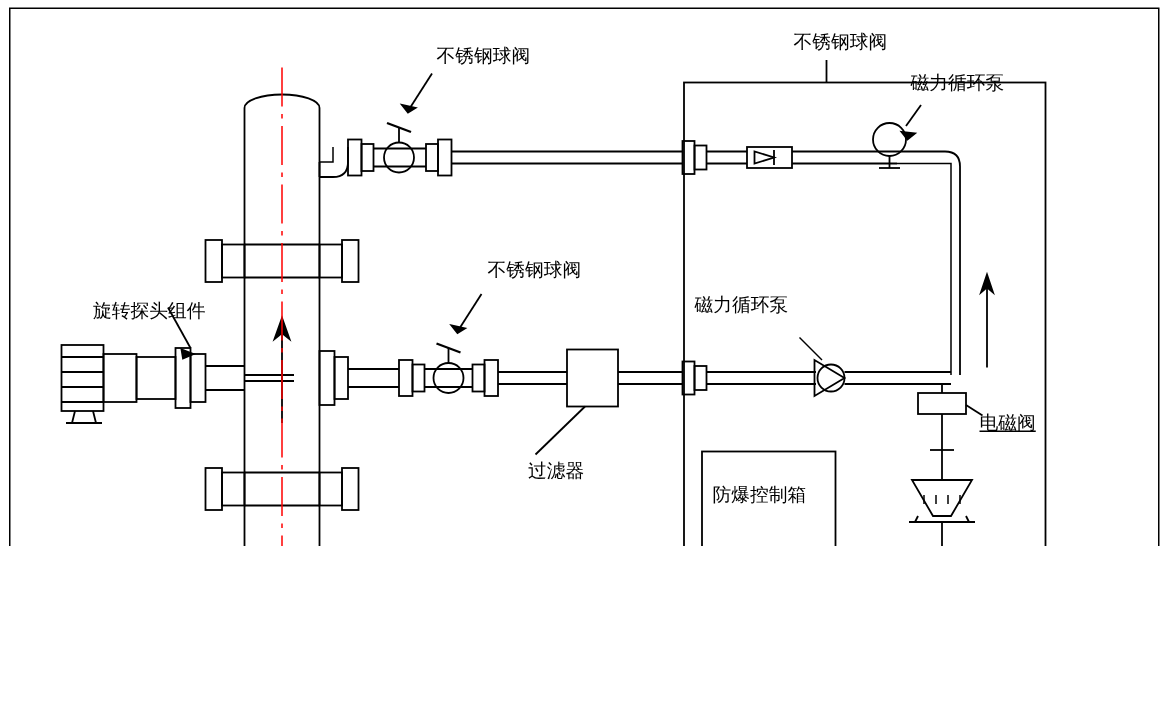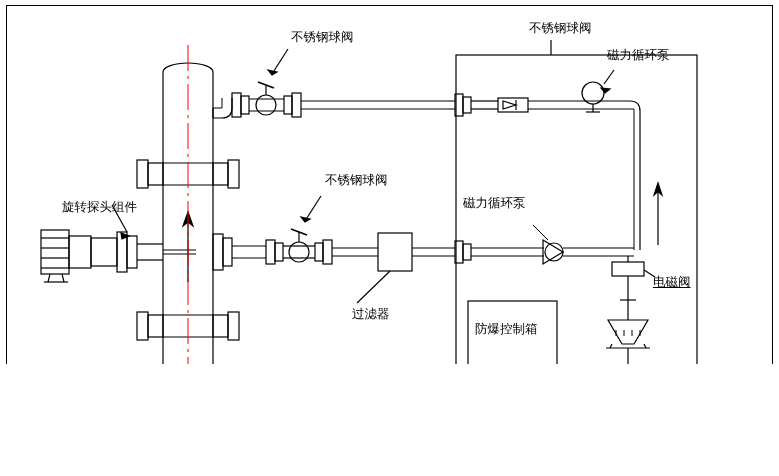--- a/index.html
+++ b/index.html
@@ -174,14 +174,14 @@
   </svg>
 
   <div class="lbl" style="left:291px;top:31px;">不锈钢球阀</div>
   <div class="lbl" style="left:529px;top:22px;">不锈钢球阀</div>
   <div class="lbl" style="left:607px;top:49px;">磁力循环泵</div>
   <div class="lbl" style="left:62px;top:201px;">旋转探头组件</div>
   <div class="lbl" style="left:325px;top:174px;">不锈钢球阀</div>
   <div class="lbl" style="left:463px;top:197px;">磁力循环泵</div>
   <div class="lbl" style="left:653px;top:276px;text-decoration:underline;">电磁阀</div>
   <div class="lbl" style="left:328px;top:308px;margin-left:24px;">过滤器</div>
-  <div class="lbl" style="left:475px;top:324px;font-family:Liberation Mono, monospace;">防爆控制箱</div>
+  <div class="lbl" style="left:475px;top:324px;">防爆控制箱</div>
 </div>
 
 </body></html>

